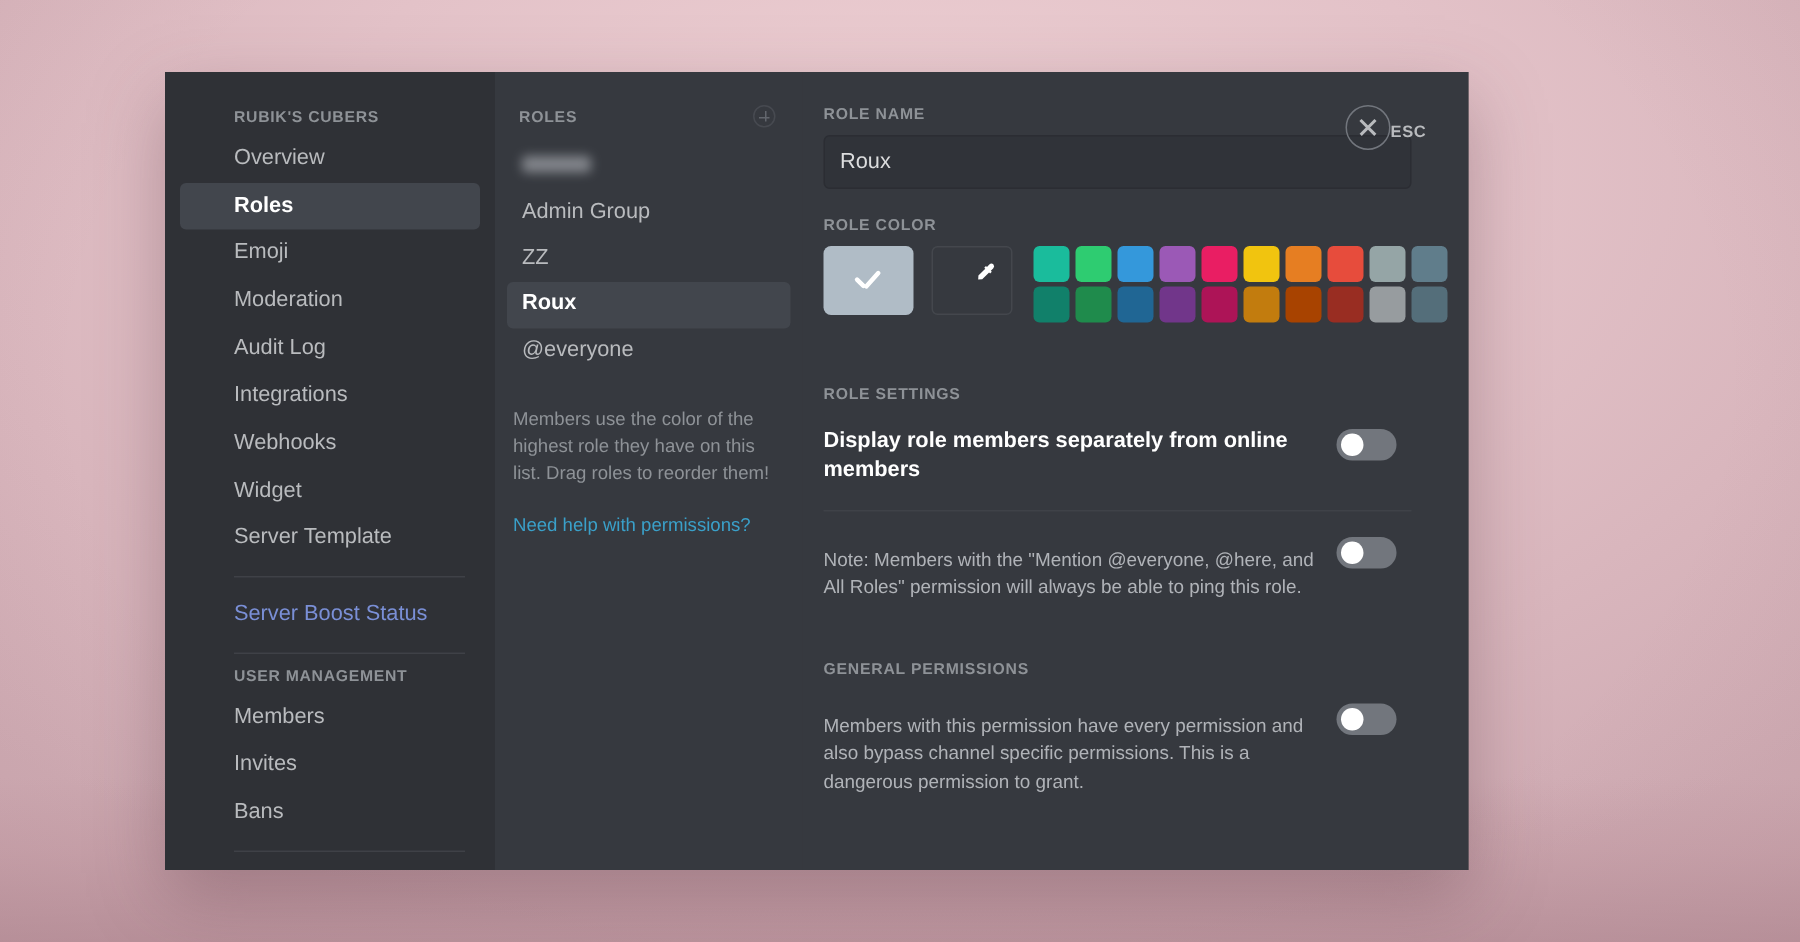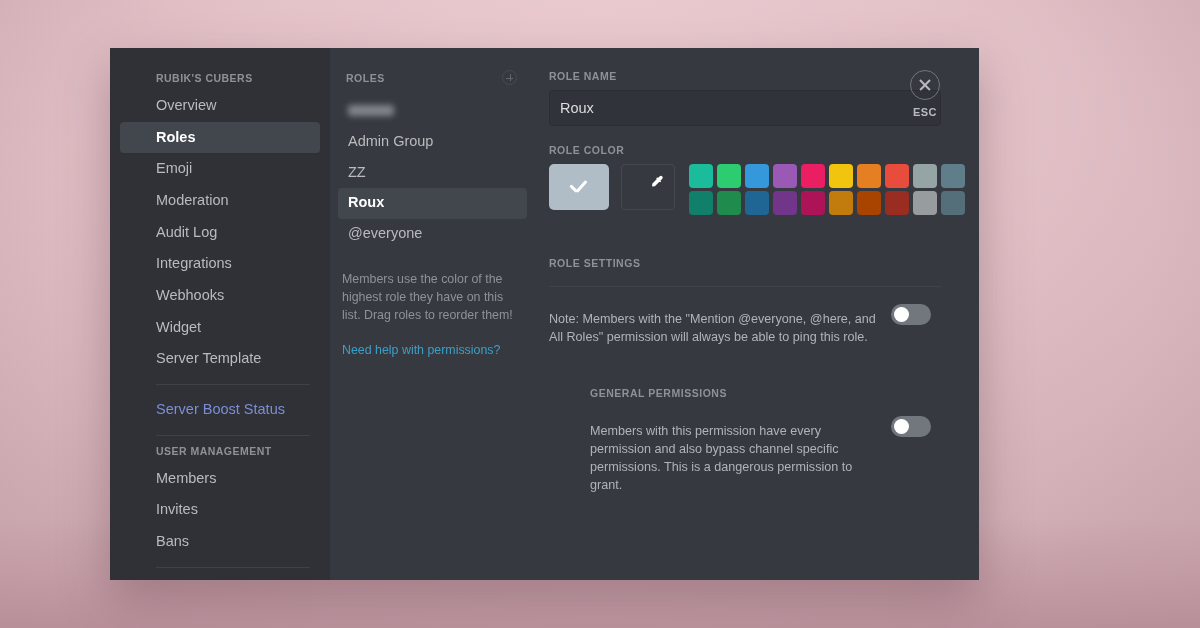--- a/index.html
+++ b/index.html
@@ -148,26 +148,26 @@
   .hr { height:1px; background:#3f4248; margin-top:17px; width:392px; }
 
   .toggle {
     width:40px; height:21px; border-radius:11px; background:#72767d;
     position:relative; flex:0 0 40px; cursor:pointer; margin-top:1px;
   }
   .toggle .knob {
     position:absolute; width:15px; height:15px; border-radius:50%;
     background:#ffffff; top:3px; left:3px;
   }
-  #general-permissions { margin-top:40px;margin-left:41px; }
+  #general-permissions { margin-top:40px; }
 
   
   #esc-wrap {
     position:absolute; right:26px; top:22px; width:56px;
-    display:flex; flex-direction:column; align-items:center; cursor:pointer;
+    display:flex; align-items:center; cursor:pointer;
   }
   #esc-circle {
     width:30px; height:30px; border-radius:50%; border:1.6px solid #72767d;
     position:relative;
   }
   #esc-circle:before, #esc-circle:after{
     content:""; position:absolute; width:14px; height:1.8px; background:#b9bbbe;
     top:12.6px; left:6.5px;
   }
   #esc-circle:before{ transform:rotate(45deg); }
@@ -264,20 +264,28 @@
               <div class="swatch" style="background: rgb(153, 45, 34);"></div>
               <div class="swatch" style="background: rgb(151, 156, 159);"></div>
               <div class="swatch" style="background: rgb(84, 110, 122);"></div>
             </div>
         </div>
       </div>
 
       <div id="role-settings">
         <div class="section-label">ROLE SETTINGS</div>
         <div id="settings-list">
+            <div class="setting-row">
+              <div>
+                <div class="setting-title">Display role members separately from online members</div>
+              </div>
+              <div class="toggle">
+                <span class="knob"></span>
+              </div>
+            </div>
             <div class="hr"></div>
             <div class="setting-row">
               <div>
                 <div class="setting-note">Note: Members with the "Mention @everyone, @here, and All Roles" permission will always be able to ping this role.</div>
               </div>
               <div class="toggle">
                 <span class="knob"></span>
               </div>
             </div>
           </div>

